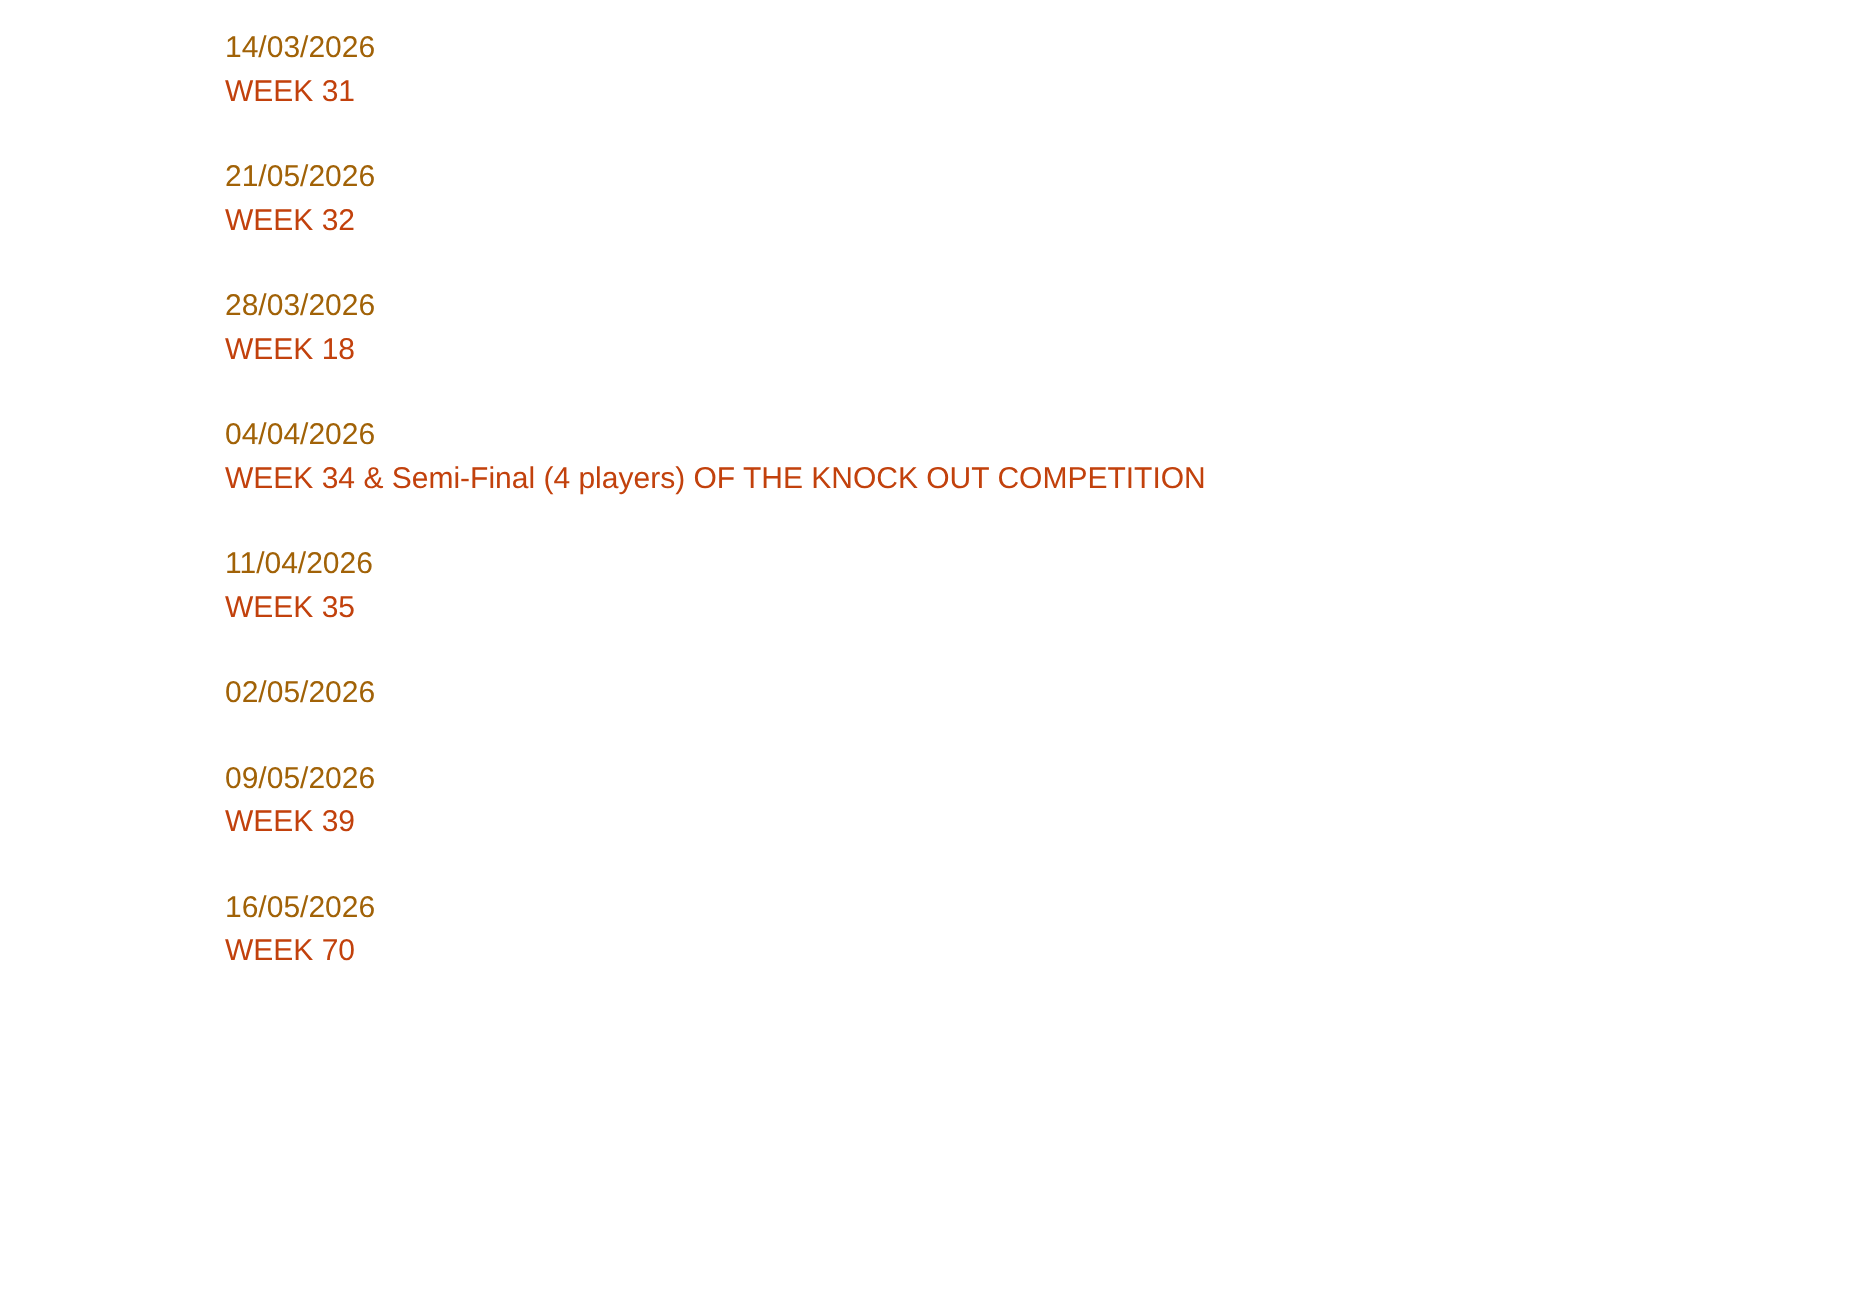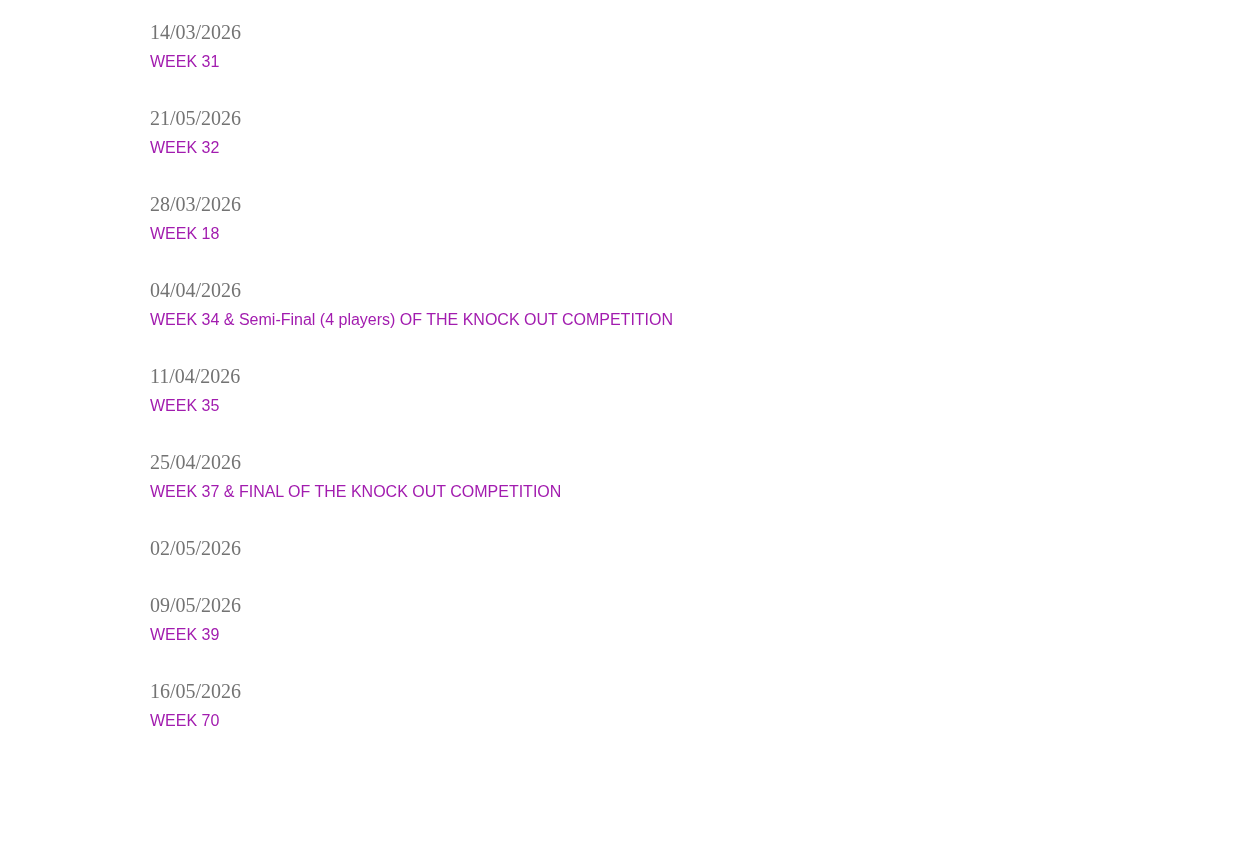--- a/index.html
+++ b/index.html
@@ -20,28 +20,27 @@
   }
   .entry {
     margin-bottom: 28px;
   }
   .entry:last-child {
     margin-bottom: 0;
   }
   .entry-date {
     font-size: 20px;
     line-height: 29px;
-    color: #737373;
+    color: #a16207;
     white-space: nowrap;
-    font-family: Liberation Serif, serif;
   }
   .entry-label {
-    font-size: 16px;
+    font-size: 20px;
     line-height: 29px;
-    color: #a21caf;
+    color: #c2410c;
     white-space: nowrap;
   }
 </style>
 </head>
 <body>
 
 <div class="schedule">
 
   <div class="entry">
     <div class="entry-date">14/03/2026</div>
@@ -62,24 +61,20 @@
     <div class="entry-date">04/04/2026</div>
     <div class="entry-label">WEEK 34 &amp; Semi-Final (4 players) OF THE KNOCK OUT COMPETITION</div>
   </div>
 
   <div class="entry">
     <div class="entry-date">11/04/2026</div>
     <div class="entry-label">WEEK 35</div>
   </div>
 
 
-  <div class="entry">
-    <div class="entry-date">25/04/2026</div>
-    <div class="entry-label">WEEK 37 &amp; FINAL OF THE KNOCK OUT COMPETITION</div>
-  </div>
 
   <div class="entry">
     <div class="entry-date">02/05/2026</div>
   </div>
 
   <div class="entry">
     <div class="entry-date">09/05/2026</div>
     <div class="entry-label">WEEK 39</div>
   </div>
 

